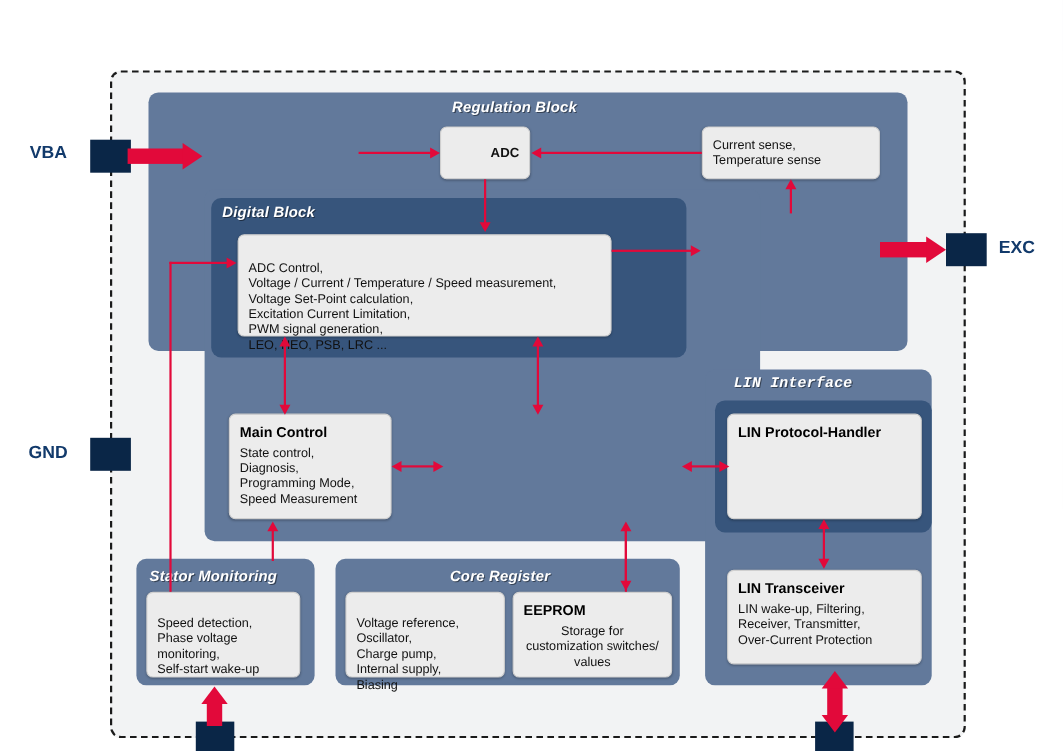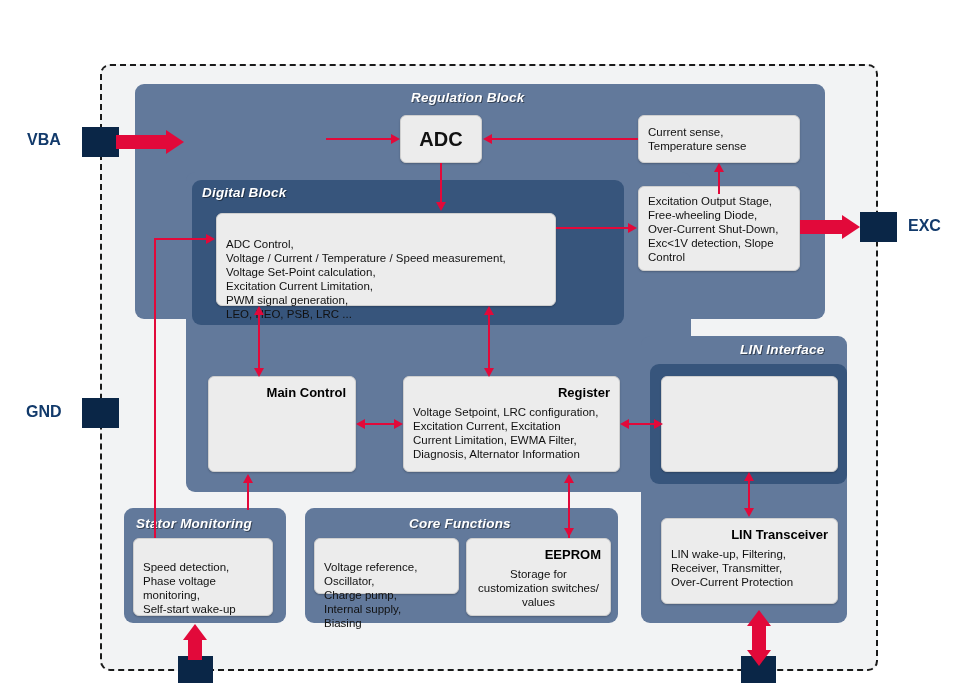--- a/index.html
+++ b/index.html
@@ -24,21 +24,21 @@
     text-shadow:1px 1px 0 rgba(0,0,0,.45);
   }
 
   
   .box{
     position:absolute;box-sizing:border-box;background:#ececec;
     border:1px solid #cfcfcf;border-radius:6px;color:#111;
     font-size:11.5px;line-height:14px;padding:7px 9px;
     box-shadow:0 1px 2px rgba(0,0,0,.22);
   }
-  .box .hd{display:block;text-align:right;font-weight:bold;font-size:13px;
+  .box .hd{display:block;text-align:left;font-weight:bold;font-size:13px;
            line-height:17px;margin-bottom:4px;color:#000;}
   .box.ctr{text-align:center;}
   .box.vcenter{display:flex;flex-direction:column;justify-content:center;}
 
   
   .pad{position:absolute;background:#0a2647;}
   .pad-label{position:absolute;color:#123a6b;font-weight:bold;font-size:16px;
              white-space:nowrap;}
 
   
@@ -68,85 +68,76 @@
   <div class="panel panel-mid" style="left:135px;top:38px;width:690px;height:235px;"></div>
   <div class="panel-title" style="left:411px;top:44px;">Regulation Block</div>
 
   <div class="panel panel-mid" style="left:186px;top:126px;width:505px;height:320px;"></div>
 
   <div class="panel panel-dark" style="left:192px;top:134px;width:432px;height:145px;"></div>
   <div class="panel-title" style="left:202px;top:139px;">Digital Block</div>
 
 
   <div class="box vcenter ctr big-hd" style="left:400px;top:69px;width:82px;height:48px;">
-    <span style="font-weight:bold;font-size:20px;">ADC</span>
+    <span style="font-weight:bold;font-size:12px;text-align:right;">ADC</span>
   </div>
 
   <div class="box vcenter" style="left:638px;top:69px;width:162px;height:48px;white-space:pre-line;">
     <span>Current sense,
 Temperature sense</span>
   </div>
 
-  <div class="box vcenter" style="left:638px;top:140px;width:162px;height:85px;white-space:pre-line;">
-    <span>Excitation Output Stage,
-Free-wheeling Diode,
-Over-Current Shut-Down,
-Exc&lt;1V detection, Slope
-Control</span>
-  </div>
 
   <div class="box" style="left:216px;top:167px;width:340px;height:93px;white-space:pre-line;padding-top:9px;">
     <span>ADC Control,
 Voltage / Current / Temperature / Speed measurement,
 Voltage Set-Point calculation,
 Excitation Current Limitation,
 PWM signal generation,
 LEO, HEO, PSB, LRC ...</span>
   </div>
 
   <div class="box" style="left:208px;top:330px;width:148px;height:96px;">
     <span class="hd">Main Control</span>
-  </div>
-
-  <div class="box" style="left:403px;top:330px;width:217px;height:96px;">
-    <span class="hd">Register</span>
-    <span style="white-space:pre-line;">Voltage Setpoint, LRC configuration,
-Excitation Current, Excitation
-Current Limitation, EWMA Filter,
-Diagnosis, Alternator Information</span>
-  </div>
+    <span style="white-space:pre-line;">State control,
+Diagnosis,
+Programming Mode,
+Speed Measurement</span>
+  </div>
+
 
   <div class="panel panel-mid" style="left:641px;top:290px;width:206px;height:287px;"></div>
-  <div class="panel-title" style="left:740px;top:296px;">LIN Interface</div>
+  <div class="panel-title" style="left:667px;top:296px;font-family:Liberation Mono, monospace;">LIN Interface</div>
 
   <div class="panel panel-dark" style="left:650px;top:318px;width:197px;height:120px;"></div>
 
   <div class="box" style="left:661px;top:330px;width:177px;height:96px;">
+    <span class="hd">LIN Protocol-Handler</span>
   </div>
 
   <div class="box" style="left:661px;top:472px;width:177px;height:86px;">
     <span class="hd">LIN Transceiver</span>
     <span style="white-space:pre-line;">LIN wake-up, Filtering,
 Receiver, Transmitter,
 Over-Current Protection</span>
   </div>
 
   <div class="panel panel-mid" style="left:124px;top:462px;width:162px;height:115px;"></div>
   <div class="panel-title" style="left:136px;top:470px;">Stator Monitoring</div>
   <div class="box" style="left:133px;top:492px;width:140px;height:78px;white-space:pre-line;">
     <span>Speed detection,
 Phase voltage
 monitoring,
 Self-start wake-up</span>
   </div>
 
   <div class="panel panel-mid" style="left:305px;top:462px;width:313px;height:115px;"></div>
-  <div class="panel-title" style="left:409px;top:470px;">Core Functions</div>
-
-  <div class="box" style="left:314px;top:492px;width:145px;height:56px;white-space:pre-line;">
+  <div class="panel-title" style="left:409px;top:470px;">Core Register</div>
+
+  <div class="box" style="left:314px;top:492px;width:145px;height:78px;white-space:pre-line;">
     <span>Voltage reference,
 Oscillator,
 Charge pump,
 Internal supply,
 Biasing</span>
   </div>
 
   <div class="box ctr" style="left:466px;top:492px;width:145px;height:78px;">
     <span class="hd">EEPROM</span>
     <span style="white-space:pre-line;">Storage for

